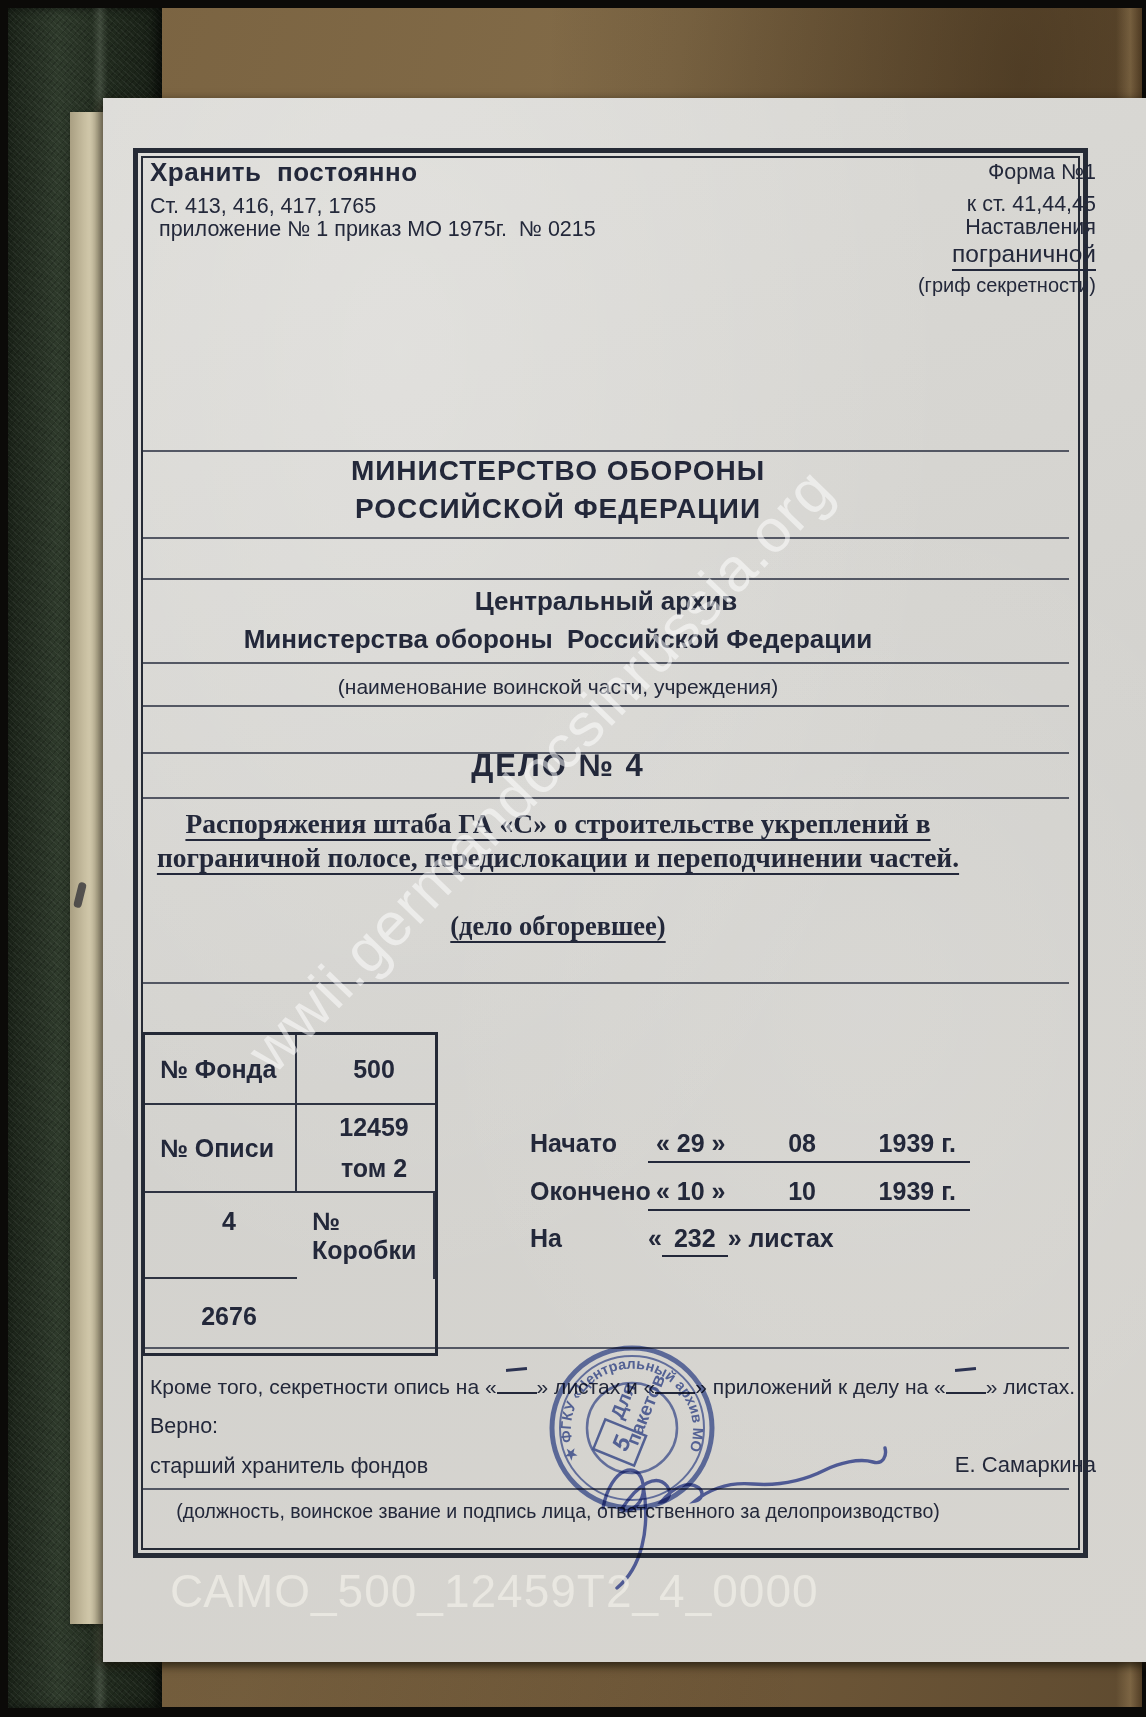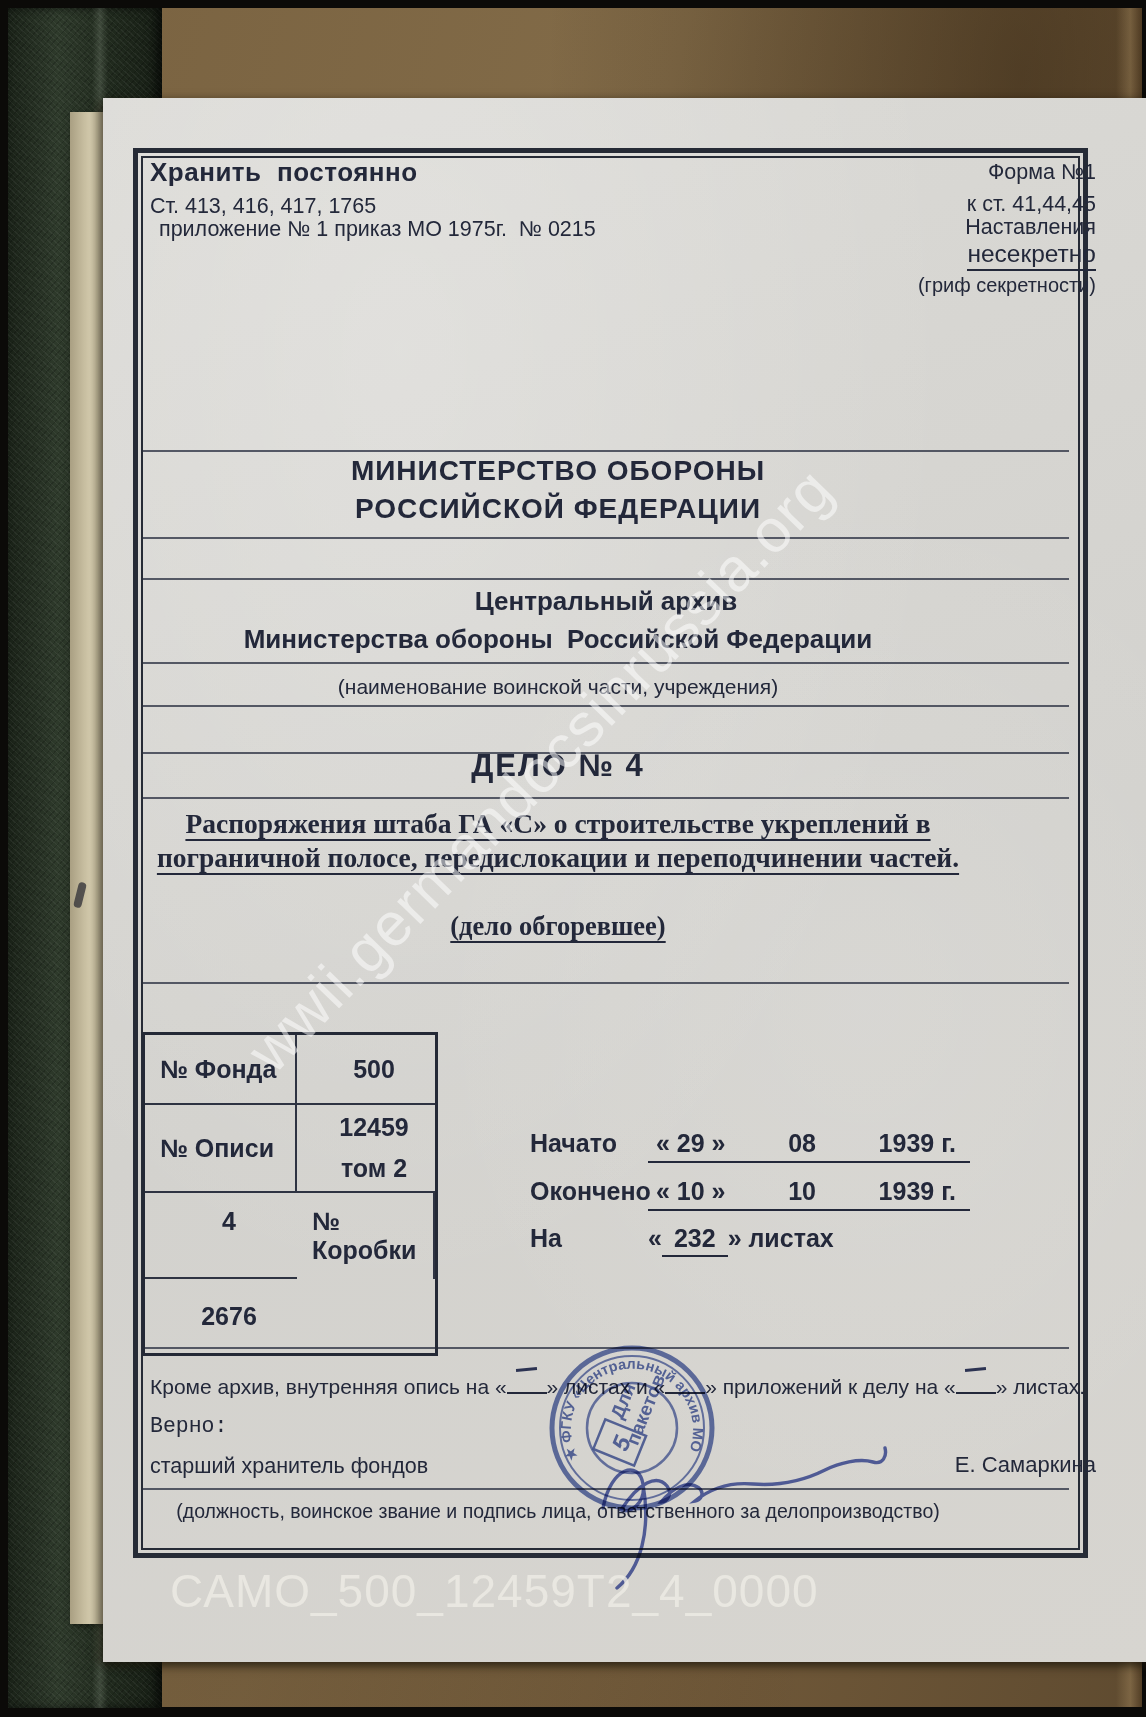--- a/index.html
+++ b/index.html
@@ -104,21 +104,21 @@
     border-bottom:2.5px solid #23283a;padding:0 14px 3px 8px;}
   .row-start{top:1031px;}
   .row-end{top:1079px;}
   .row-pages{top:1126px;}
   .uv{border-bottom:2.5px solid #23283a;padding:0 12px 3px 12px;}
   
   .krome{left:47px;top:1276px;font-size:21px;width:940px;}
   .blank{display:inline-block;width:40px;border-bottom:2px solid #23283a;height:18px;position:relative;}
   .blank.marked::before{content:"";position:absolute;left:9px;top:-6px;width:21px;height:3px;
     background:#2c3352;transform:rotate(-5deg);}
-  .verno{left:47px;top:1316px;font-size:21.5px;font-family:Liberation Mono, monospace;}
+  .verno{left:47px;top:1316px;font-size:21.5px;}
   .keeper{left:47px;top:1356px;font-size:21.5px;}
   .keeper-name{top:1354px;font-size:22px;}
   .foot-cap{top:1402px;font-size:19.5px;}
   
   .stamp{position:absolute;left:399px;top:1200px;mix-blend-mode:multiply;opacity:.88;}
   .sig{position:absolute;left:478px;top:1298px;mix-blend-mode:multiply;opacity:.9;}
   
   .watermark{
     position:absolute;left:540px;top:770px;transform:translate(-50%,-50%) rotate(-46deg);
     font-size:61px;color:rgba(255,255,255,.52);white-space:nowrap;z-index:60;
@@ -156,21 +156,21 @@
     <div class="rule" style="top:1249px"></div>
     <div class="rule" style="top:1390px"></div>
 
     <div class="t ret-keep pre">Хранить  постоянно</div>
     <div class="t ret-art">Ст. 413, 416, 417, 1765</div>
     <div class="t ret-app pre">приложение № 1 приказ МО 1975г.  № 0215</div>
 
     <div class="t fright form-no">Форма №1</div>
     <div class="t fright form-ref1">к ст. 41,44,45</div>
     <div class="t fright form-ref2">Наставления</div>
-    <div class="t fright secrecy">несекретно</div>
+    <div class="t fright secrecy">пограничной</div>
     <div class="t fright secrecy-cap">(гриф секретности)</div>
 
     <div class="t ctr b min1">МИНИСТЕРСТВО ОБОРОНЫ</div>
     <div class="t ctr b min2">РОССИЙСКОЙ ФЕДЕРАЦИИ</div>
     <div class="t ctr b arch1">Центральный архив</div>
     <div class="t ctr b arch2 pre">Министерства обороны  Российской Федерации</div>
     <div class="t ctr arch-cap">(наименование воинской части, учреждения)</div>
 
     <div class="t ctr b delo">ДЕЛО № 4</div>
     <div class="t ctr b serif title1 undl">Распоряжения штаба ГА «С» о строительстве укреплений в</div>
@@ -220,21 +220,21 @@
     </div>
     <div class="date-row row-pages">
       <span class="date-label">На</span>
       <span>
         <span>«</span><span class="uv">232</span><span>»</span>
         <span>листах</span>
       </span>
     </div>
 
     <div class="t krome">
-      <span>Кроме архив, внутренняя опись на «</span><span class="blank marked"></span><span>» листах и «</span><span class="blank"></span><span>» приложений к делу на «</span><span class="blank marked"></span><span>» листах.</span>
+      <span>Кроме того, секретности опись на «</span><span class="blank marked"></span><span>» листах и «</span><span class="blank"></span><span>» приложений к делу на «</span><span class="blank marked"></span><span>» листах.</span>
     </div>
     <div class="t verno">Верно:</div>
     <div class="t keeper">старший хранитель фондов</div>
     <div class="t fright keeper-name">Е. Самаркина</div>
     <div class="t ctr foot-cap">(должность, воинское звание и подпись лица, ответственного за делопроизводство)</div>
 
     <svg class="stamp" width="260" height="260" viewBox="0 0 260 260">
       <circle cx="130" cy="130" r="80" fill="none" stroke="#3a50a2" stroke-width="5" opacity=".85"></circle>
       <circle cx="130" cy="130" r="72" fill="none" stroke="#3a50a2" stroke-width="2" opacity=".8"></circle>
       <circle cx="130" cy="130" r="45" fill="none" stroke="#3a50a2" stroke-width="2.5" opacity=".8"></circle>

